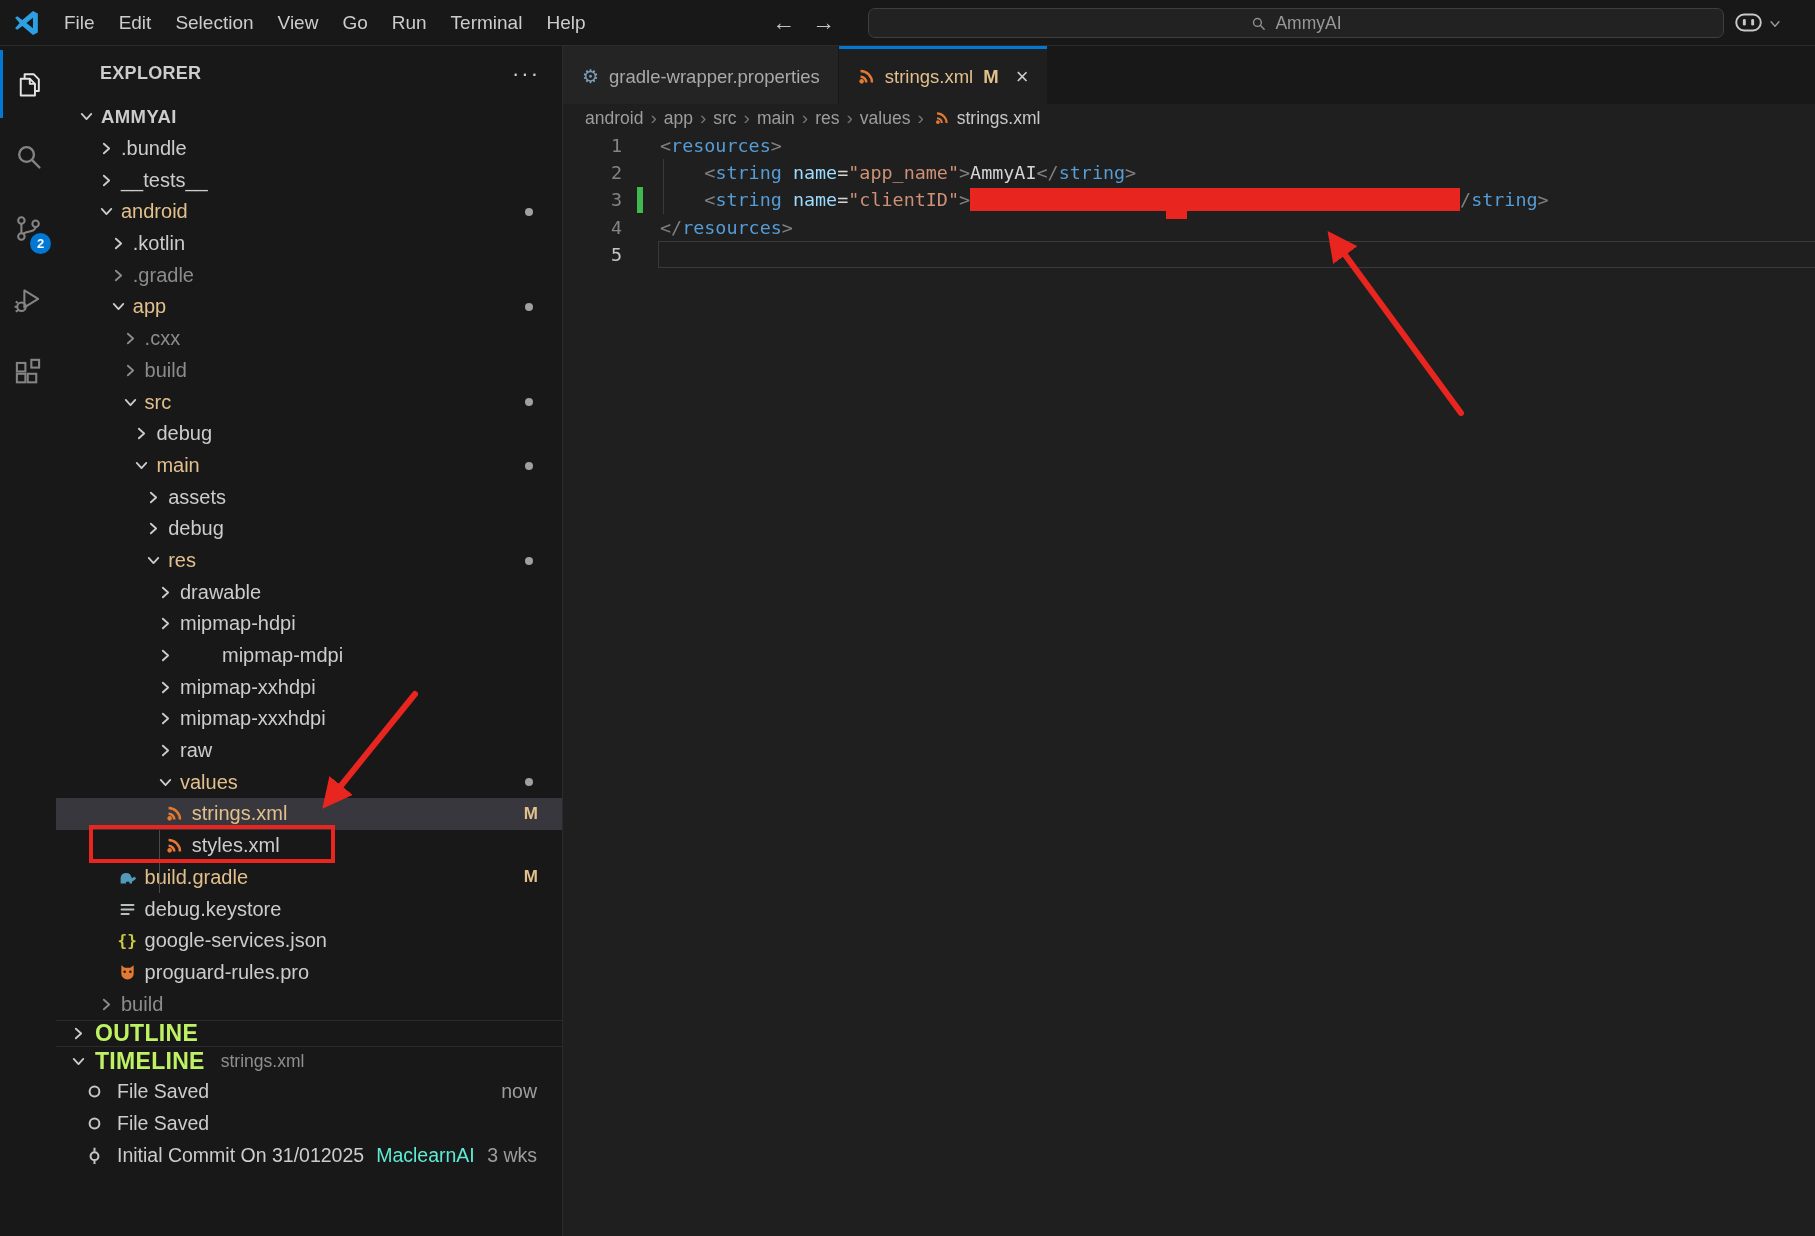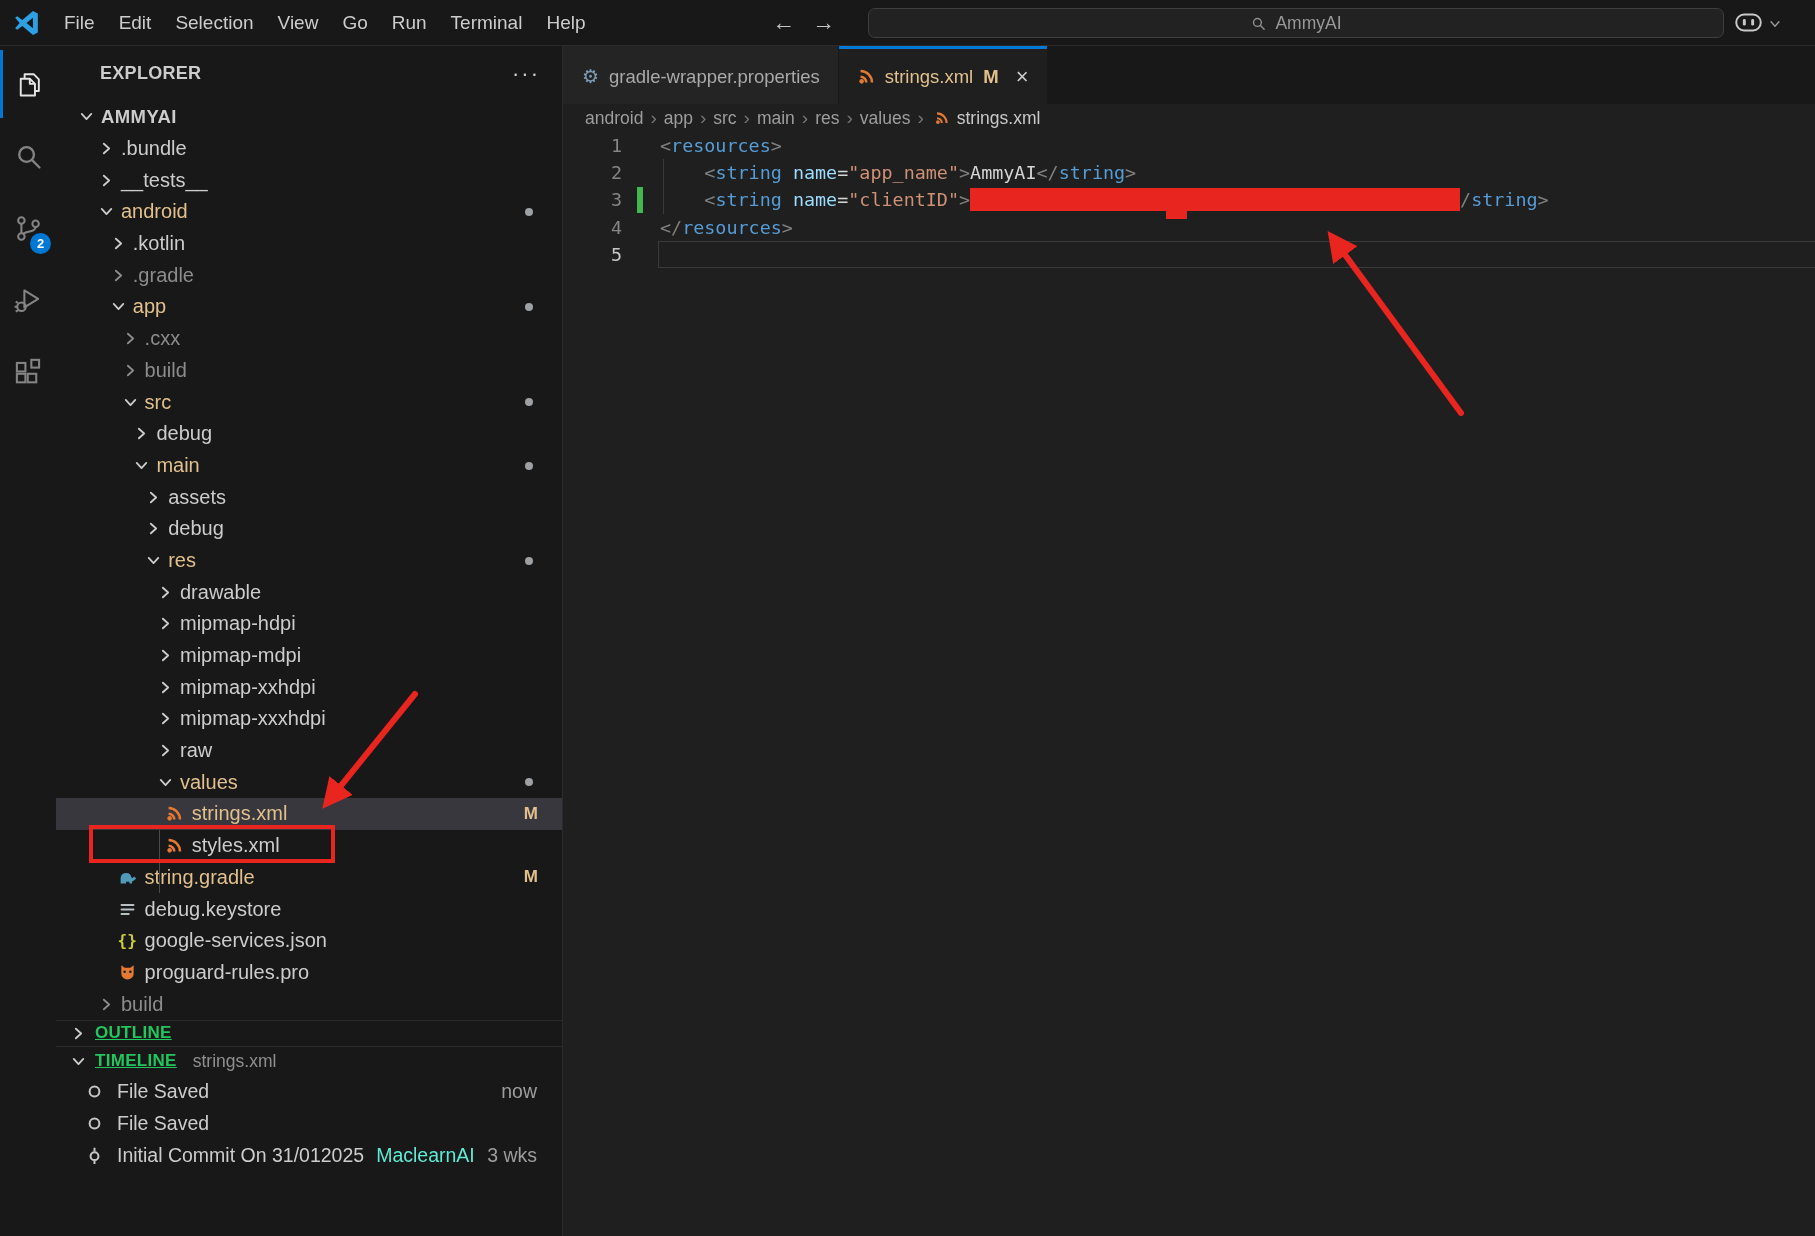--- a/index.html
+++ b/index.html
@@ -56,21 +56,21 @@
   .dot { position:absolute; right:29px; top:12px; width:8px; height:8px; border-radius:50%; background:#9da1a4; }
   .mbadge { position:absolute; right:24px; color:var(--modified); font-size:17px; font-weight:600; }
   .json-gl { color:var(--jsonyellow); font-family:"DejaVu Sans Mono",monospace; font-weight:700;
              font-size:16px; line-height:19px; text-align:center; }
   .gear-gl { color:#7b9fb8; font-size:19px; line-height:19px; text-align:center; }
   #tree-guide { position:absolute; left:103px; top:784px; width:1px; height:63px; background:#4a4a4a; }
   #outline-header, #timeline-header { display:flex; align-items:center; border-top:1px solid #2b2b2b;
             padding-left:14px; cursor:pointer; }
   #outline-header { height:26px; }
   #timeline-header { height:30px; }
-  .secttitle { margin-left:8px; color:#22c55e; font-size:17px; font-weight:700; letter-spacing:.3px;text-decoration:underline; }
+  .secttitle { margin-left:8px; color:#bef264; font-size:23px; font-weight:700; letter-spacing:.3px; }
   #timeline-context { margin-left:16px; color:#8f8f8f; font-size:17.5px; }
   .tlrow { position:relative; display:flex; align-items:center; height:31.7px; font-size:19.5px;
            color:#cccccc; padding-left:30px; cursor:pointer; }
   .tlic { width:17px; height:17px; flex:none; }
   .tllabel { margin-left:14px; white-space:nowrap; }
   .tlauthor { margin-left:12px; color:#5eead4; }
   .tltime { margin-left:auto; padding-right:25px; color:#9d9d9d; }
 
   
   #editor { position:absolute; left:563px; top:46px; right:0; bottom:0; background:#1f1f1f; }
@@ -336,21 +336,21 @@
           <span class="tlabel">drawable</span>
         </div>
         <div class="trow tone-normal" style="padding-left: 101px;">
           <span class="ic chev">
             <svg viewBox="0 0 16 16">
               <path d="M5.5 3.5 L10.5 8 L5.5 12.5" fill="none" stroke="currentColor" stroke-width="1.7" stroke-linecap="round" stroke-linejoin="round"></path>
             </svg>
           </span>
           <span class="tlabel">mipmap-hdpi</span>
         </div>
-        <div class="trow tone-normal" style="padding-left: 101px;">
+        <div class="trow tone-normal" style="padding-left: 101px; gap: 42px;">
           <span class="ic chev">
             <svg viewBox="0 0 16 16">
               <path d="M5.5 3.5 L10.5 8 L5.5 12.5" fill="none" stroke="currentColor" stroke-width="1.7" stroke-linecap="round" stroke-linejoin="round"></path>
             </svg>
           </span>
           <span class="tlabel">mipmap-mdpi</span>
         </div>
         <div class="trow tone-normal" style="padding-left: 101px;">
           <span class="ic chev">
             <svg viewBox="0 0 16 16">
@@ -408,21 +408,21 @@
             </svg>
           </span>
           <span class="tlabel">styles.xml</span>
         </div>
         <div class="trow tone-modified" style="padding-left: 61.6px;">
           <span class="ic ficon">
             <svg viewBox="0 0 16 16">
               <path fill="var(--gradleblue)" d="M2.2 13 V8.6 A4.6 4.6 0 0 1 11.3 7.8 c.1.7 1 .8 1.5.3 l.9-.9 1.6 1.6 -1.6 1.6 c-.7.7-1.9.5-1.9 1.6 V13 H9.6 v-1.5 H6.8 V13 Z"></path>
             </svg>
           </span>
-          <span class="tlabel">string.gradle</span>
+          <span class="tlabel">build.gradle</span>
           <span class="mbadge">M</span>
         </div>
         <div class="trow tone-normal" style="padding-left: 61.6px;">
           <span class="ic ficon">
             <svg viewBox="0 0 16 16" fill="none" stroke="#b9c0c4" stroke-width="1.7" stroke-linecap="round">
               <path d="M3 4.2 H13 M3 8 H13 M3 11.8 H9"></path>
             </svg>
           </span>
           <span class="tlabel">debug.keystore</span>
         </div>

